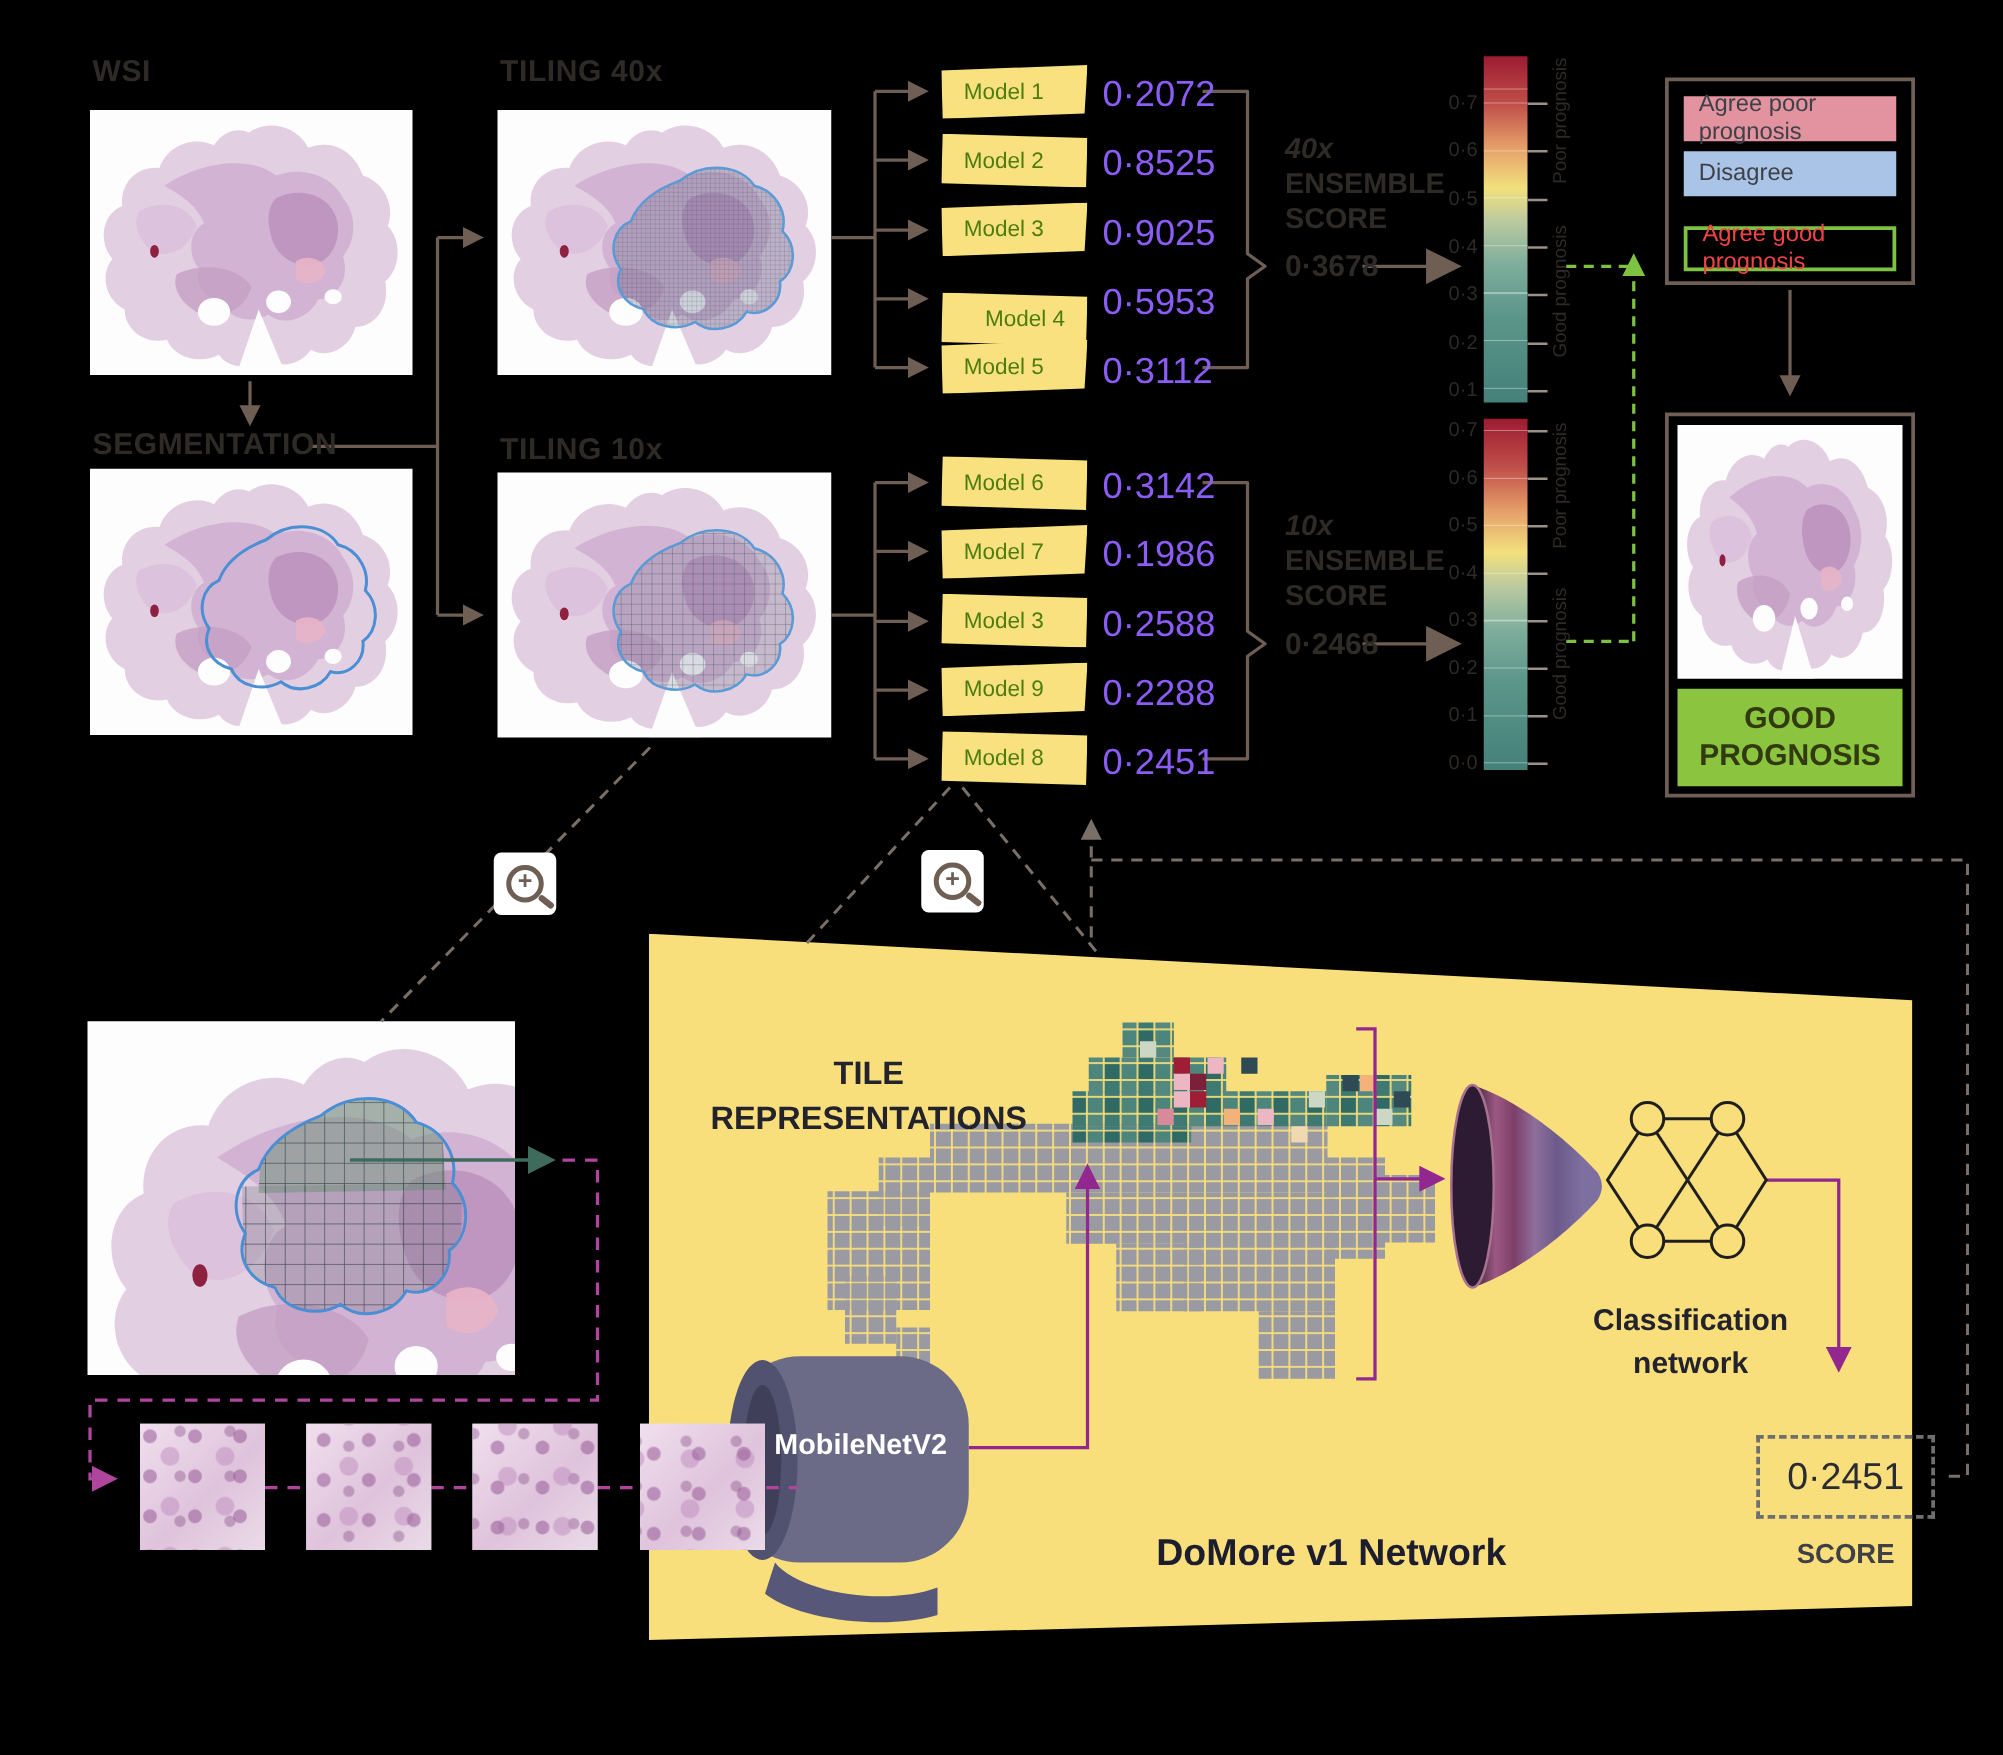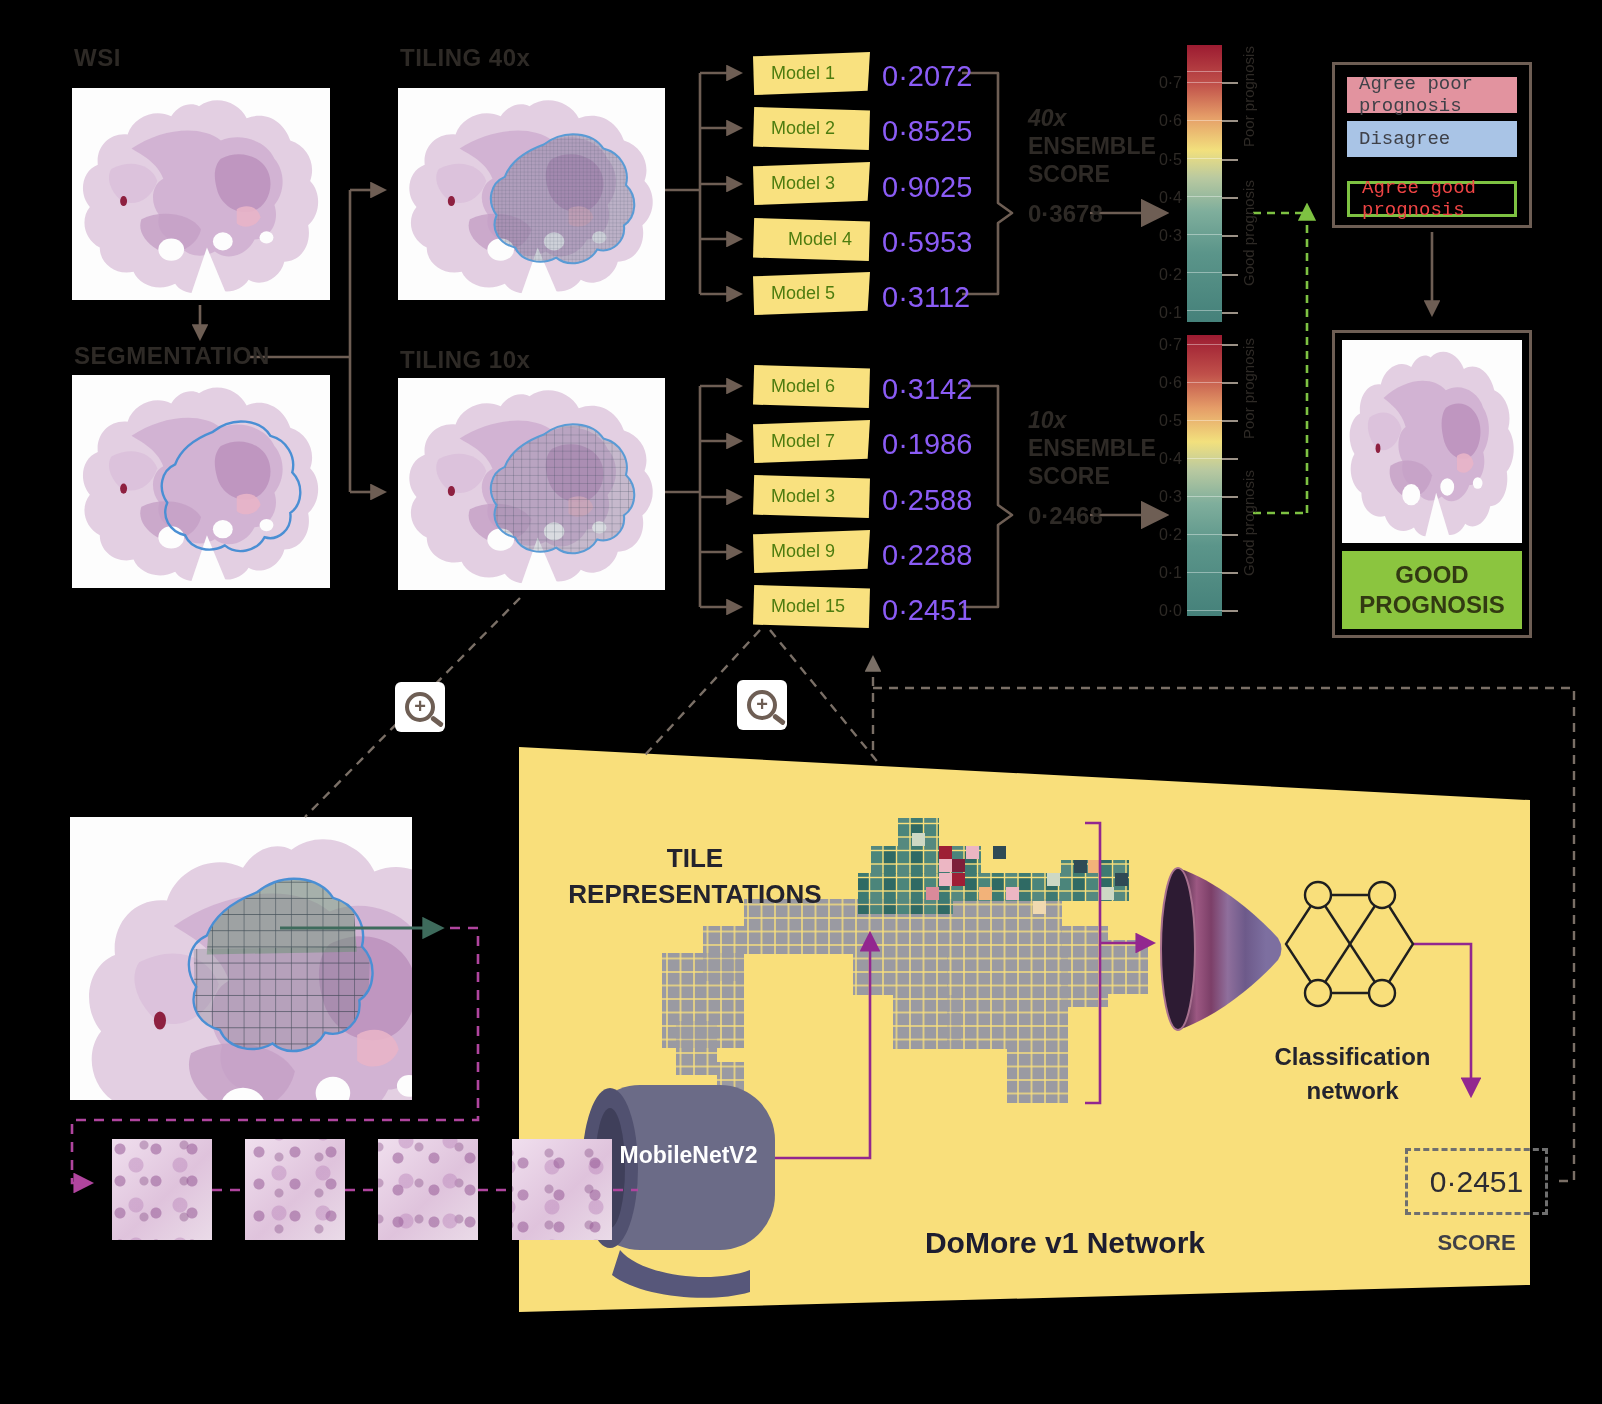--- a/index.html
+++ b/index.html
@@ -183,21 +183,21 @@
 
   <div class="abs model a" style="top:52px;">
       <span>Model 1</span>
     </div>
   <div class="abs model b" style="top:107px;">
       <span>Model 2</span>
     </div>
   <div class="abs model a" style="top:162px;">
       <span>Model 3</span>
     </div>
-  <div class="abs model b" style="top:218px;padding-left:35px;">
+  <div class="abs model b" style="top:234px;padding-left:35px;">
       <span>Model 4</span>
     </div>
   <div class="abs model a" style="top:272px;">
       <span>Model 5</span>
     </div>
   <div class="abs score" style="top:60px;">0·2072</div>
   <div class="abs score" style="top:115px;">0·8525</div>
   <div class="abs score" style="top:171px;">0·9025</div>
   <div class="abs score" style="top:226px;">0·5953</div>
   <div class="abs score" style="top:281px;">0·3112</div>
@@ -208,21 +208,21 @@
   <div class="abs model a" style="top:420px;">
       <span>Model 7</span>
     </div>
   <div class="abs model b" style="top:475px;">
       <span>Model 3</span>
     </div>
   <div class="abs model a" style="top:530px;">
       <span>Model 9</span>
     </div>
   <div class="abs model b" style="top:585px;">
-      <span>Model 15</span>
+      <span>Model 8</span>
     </div>
   <div class="abs score" style="top:373px;">0·3142</div>
   <div class="abs score" style="top:428px;">0·1986</div>
   <div class="abs score" style="top:484px;">0·2588</div>
   <div class="abs score" style="top:539px;">0·2288</div>
   <div class="abs score" style="top:594px;">0·2451</div>
 
   <div class="abs ens-block" style="left:1028px;top:104px;width:170px;">
     <div class="ens-mag">40x</div>
     <div>ENSEMBLE</div>
@@ -253,21 +253,21 @@
   <div class="abs tick-label" style="left:1130px;top:374px;">0·6</div>
   <div class="abs tick-label" style="left:1130px;top:412px;">0·5</div>
   <div class="abs tick-label" style="left:1130px;top:450px;">0·4</div>
   <div class="abs tick-label" style="left:1130px;top:488px;">0·3</div>
   <div class="abs tick-label" style="left:1130px;top:526px;">0·2</div>
   <div class="abs tick-label" style="left:1130px;top:564px;">0·1</div>
   <div class="abs tick-label" style="left:1130px;top:602px;">0·0</div>
   <div class="abs rot-label" style="left:1240px;top:334px;">Poor prognosis</div>
   <div class="abs rot-label" style="left:1240px;top:468px;">Good prognosis</div>
 
-  <div class="abs panel-box" style="left:1332px;top:62px;width:200px;height:166px;padding-top:12px;font-family:Liberation Mono, monospace;">
+  <div class="abs panel-box" style="left:1332px;top:62px;width:200px;height:166px;padding-top:12px;">
     <div class="legend-row" style="background:#e2939f;">
         <span>Agree poor prognosis</span>
       </div>
     <div class="legend-row" style="background:#a9c4e6;margin-top:8px;">
         <span>Disagree</span>
       </div>
     <div class="legend-row" style="border:3px solid #7ec242;margin-top:24px;color:#ef4444;">
         <span>Agree good prognosis</span>
       </div>
   </div>

